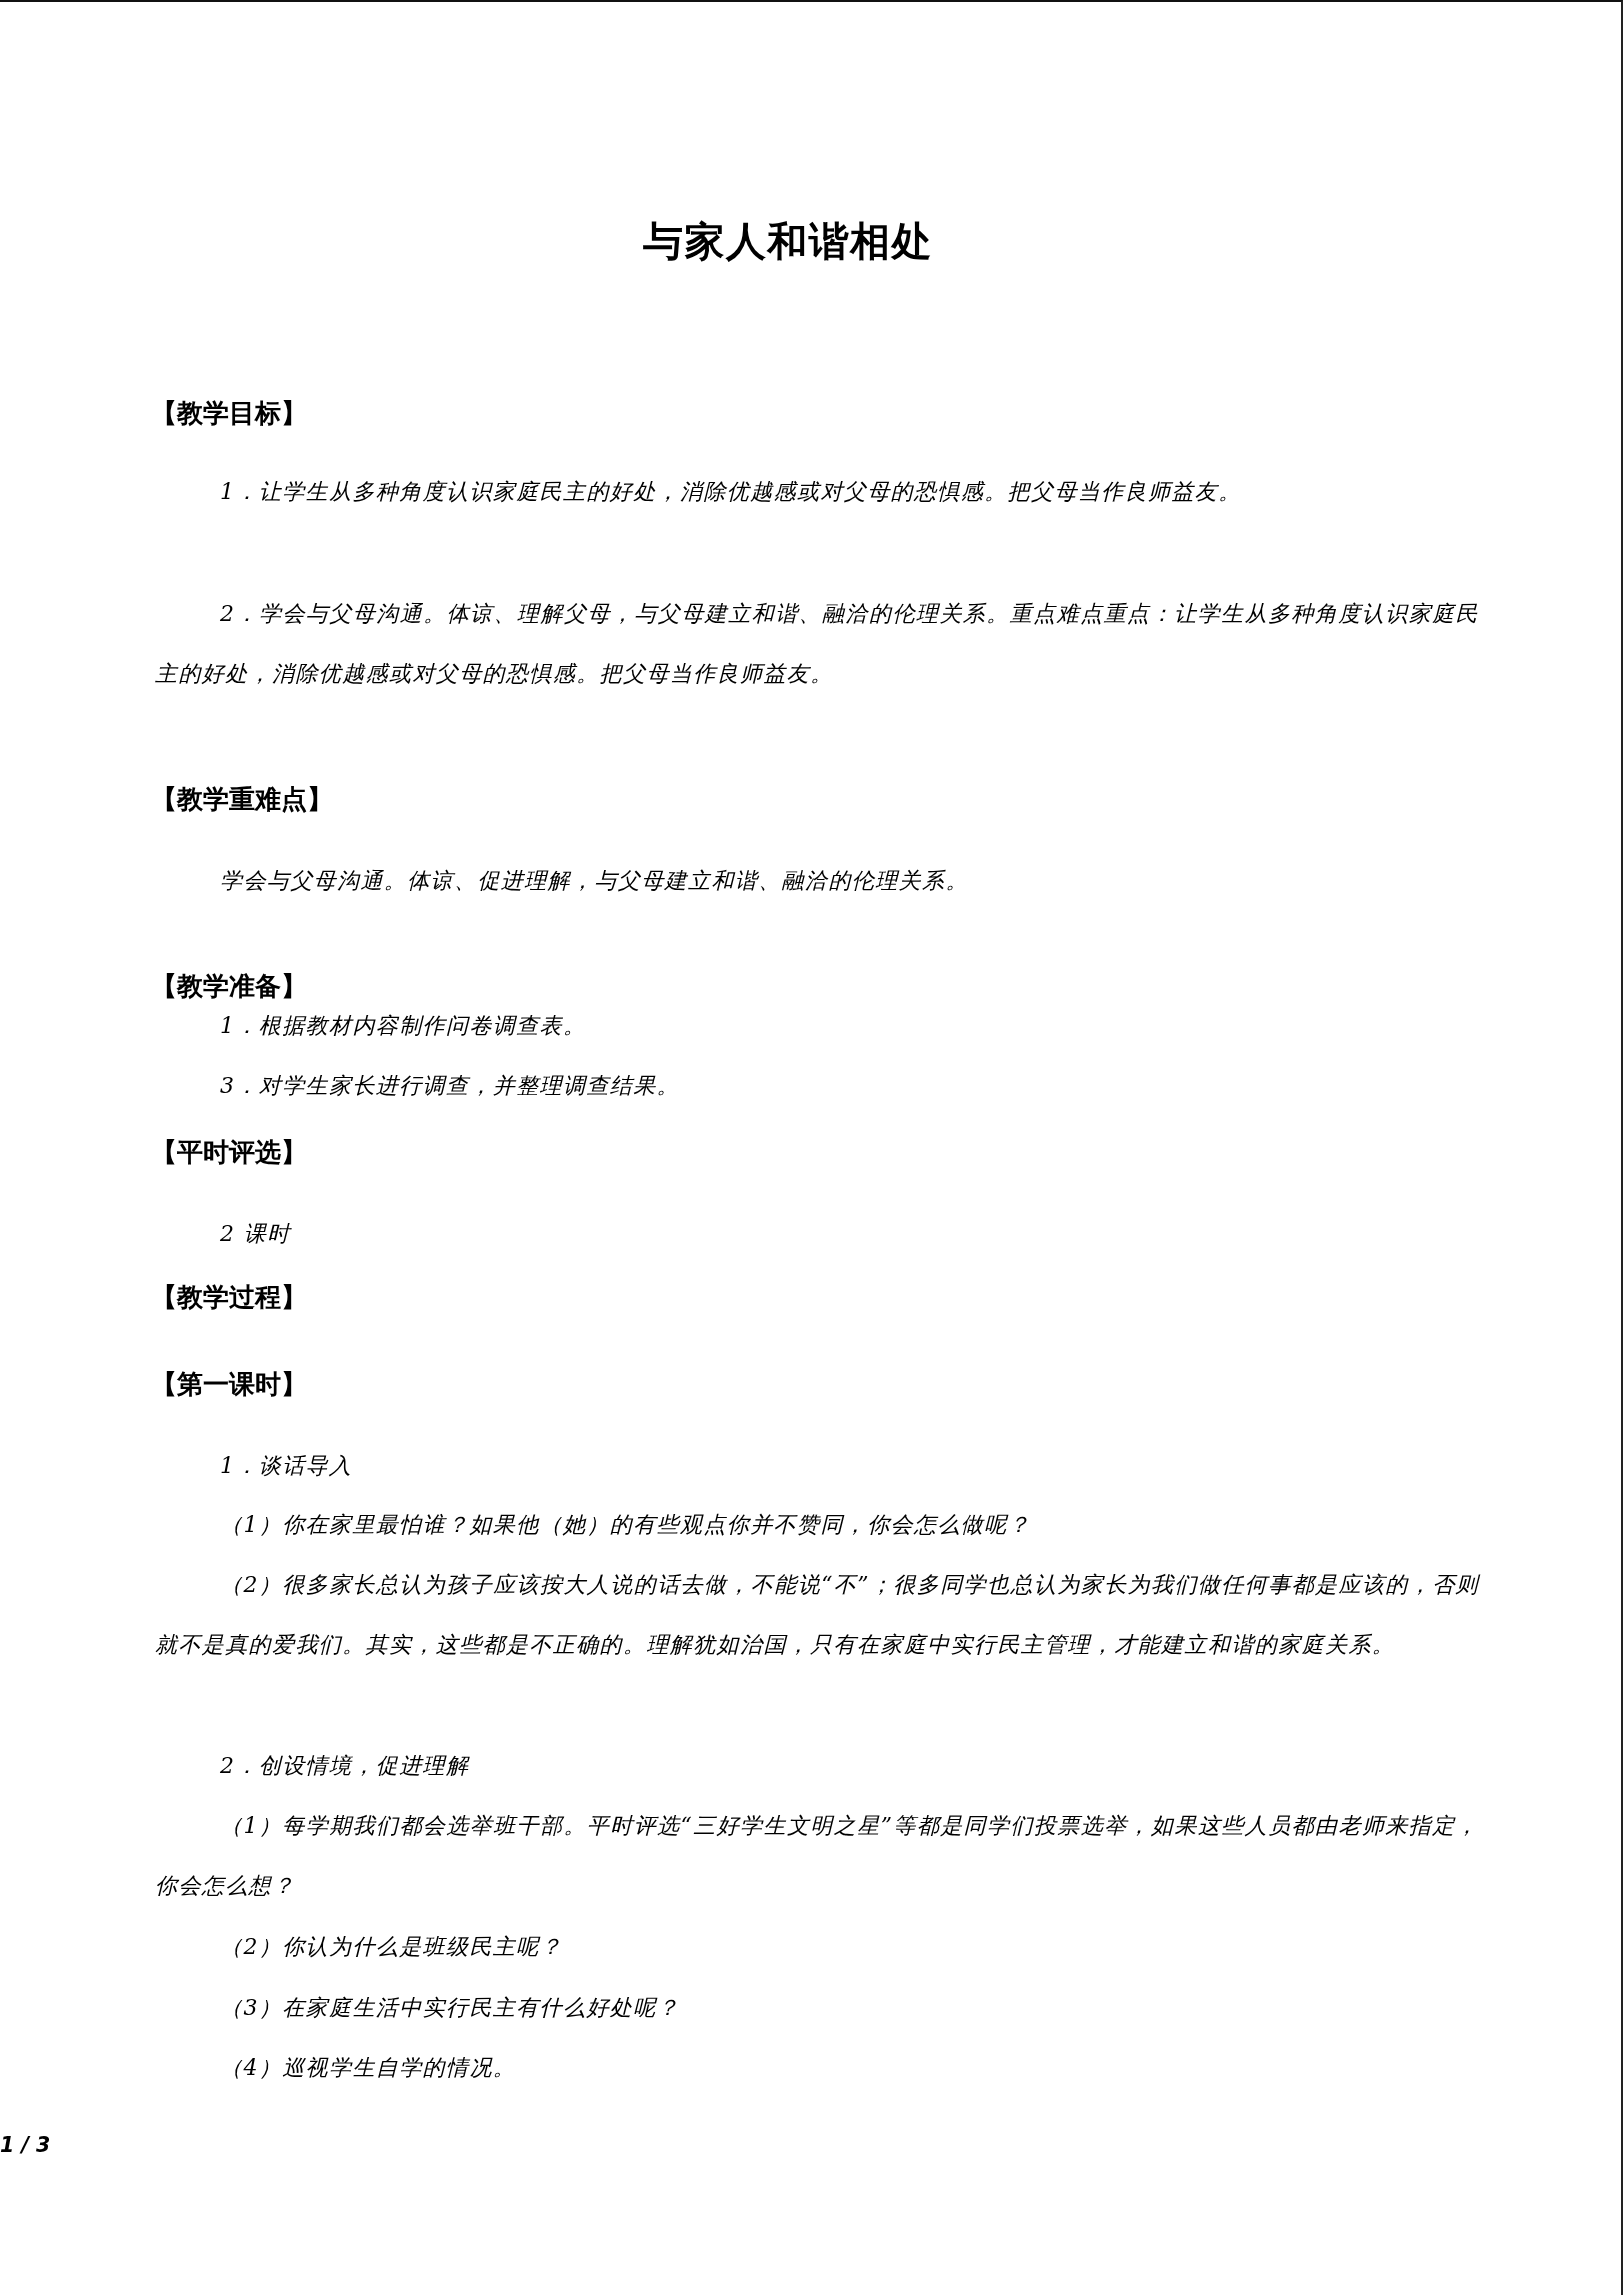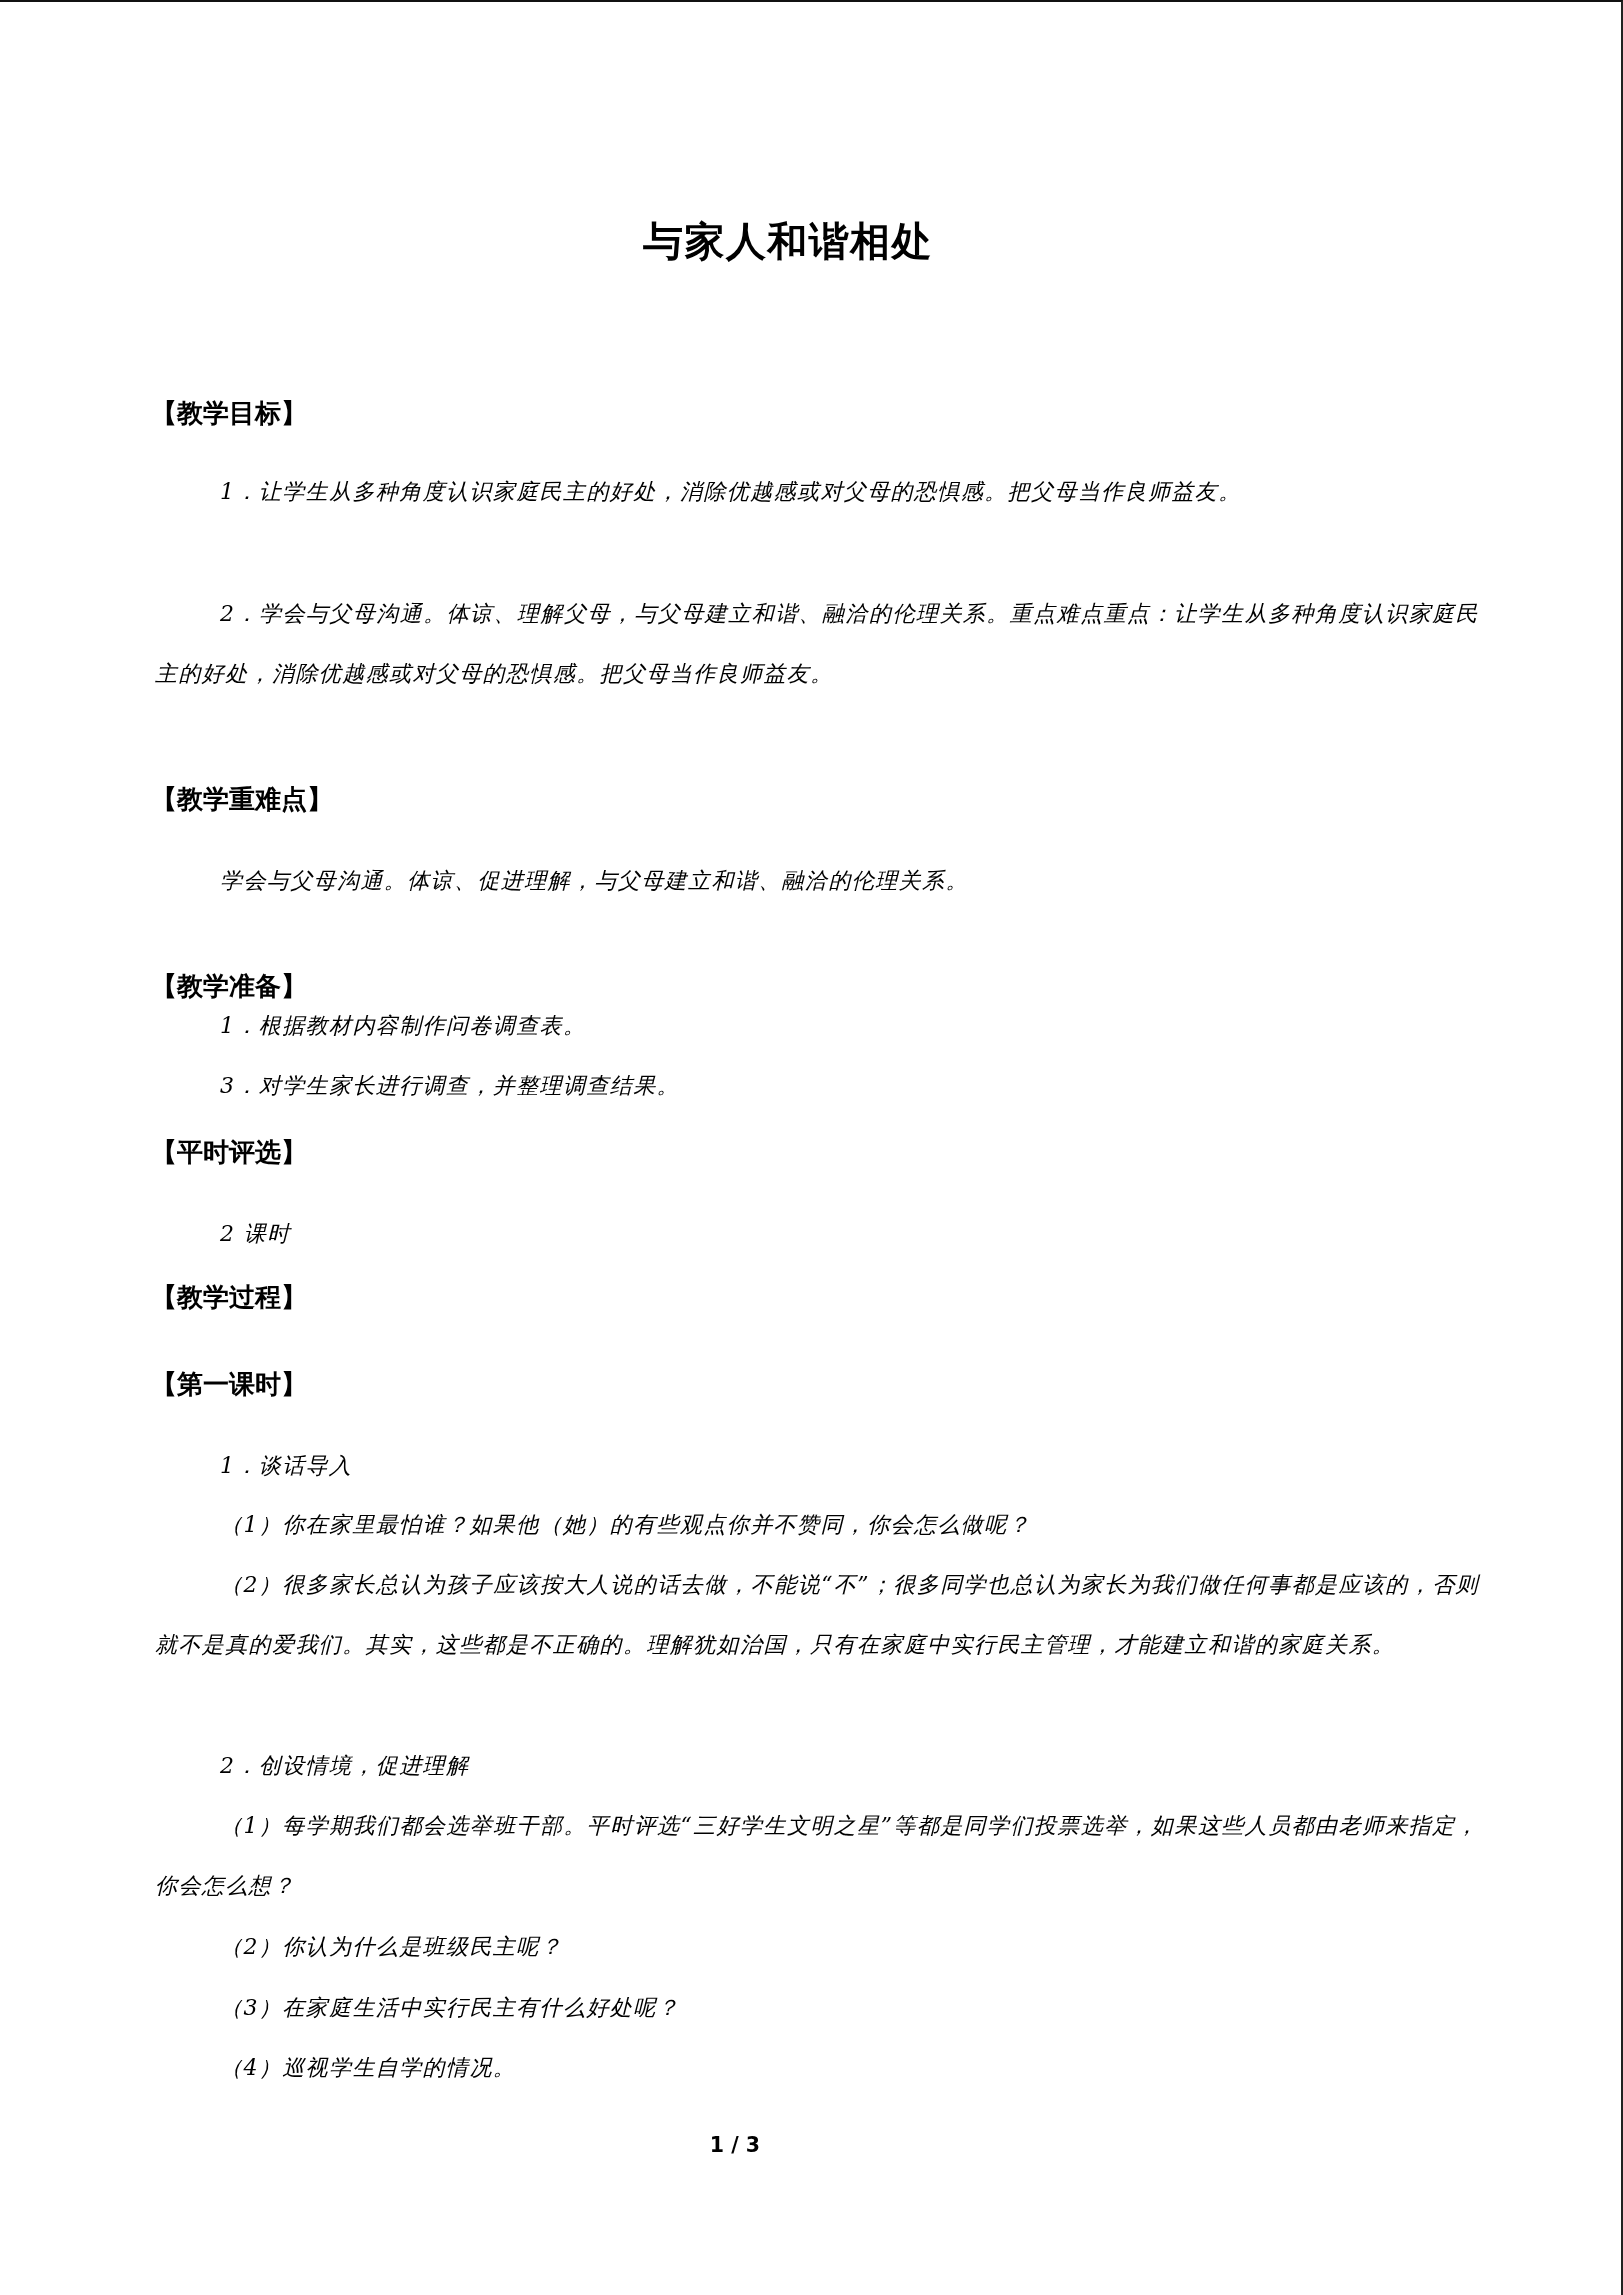--- a/index.html
+++ b/index.html
@@ -52,25 +52,25 @@
     text-align: justify;
     text-align-last: left;
     letter-spacing: 1.4px;
     font-style: italic;
   }
   .indent { text-indent: 65px; }
   .page-number {
     position: absolute;
     left: 0; width: 1470px;
     top: 2132px;
-    text-align: center;
     font-size: 20.5px;
     font-weight: bold;
     line-height: 27px;
     font-family: "DejaVu Sans", "Liberation Sans", sans-serif;
+    font-style: italic;
   }
 </style>
 </head>
 <body>
 
 <div class="page-frame"></div>
 
 <div class="title">与家人和谐相处</div>
 
 <div class="heading" style="top:393px;">【教学目标】</div>

